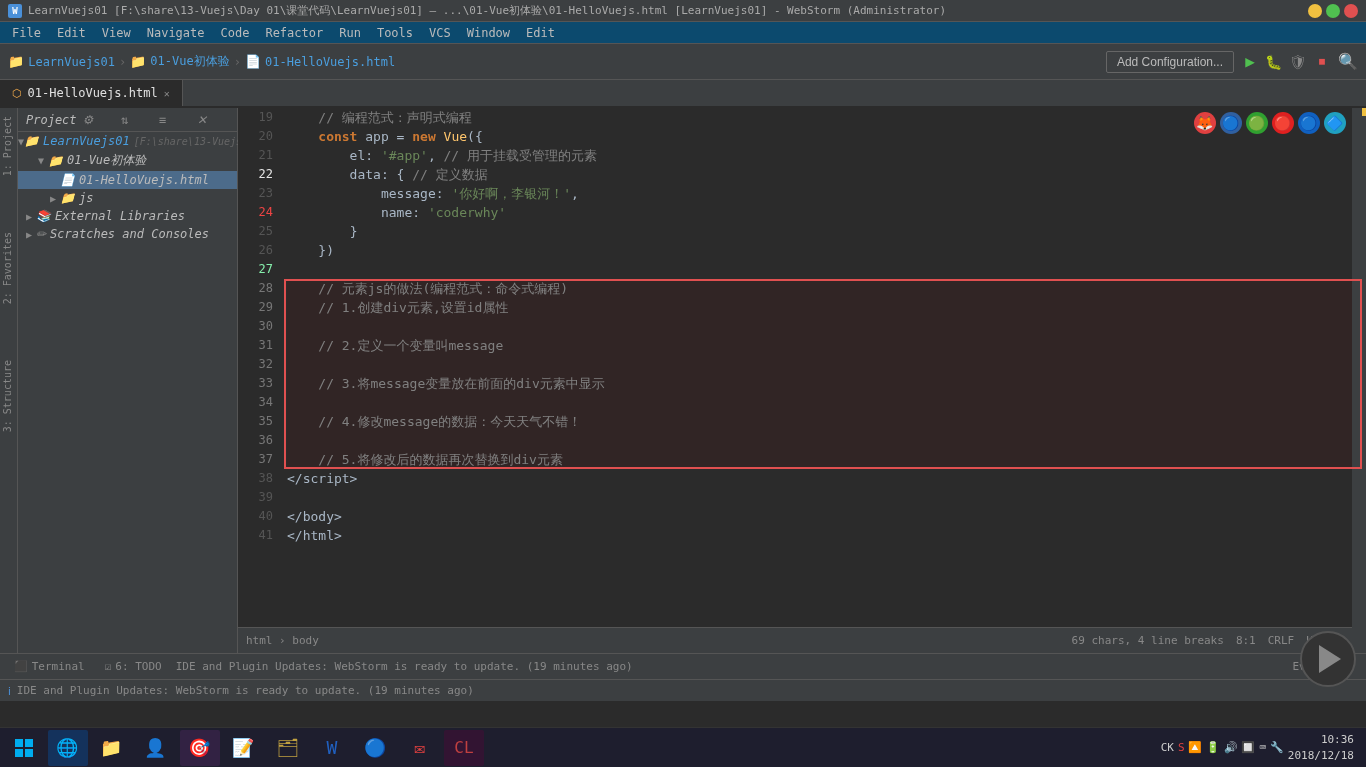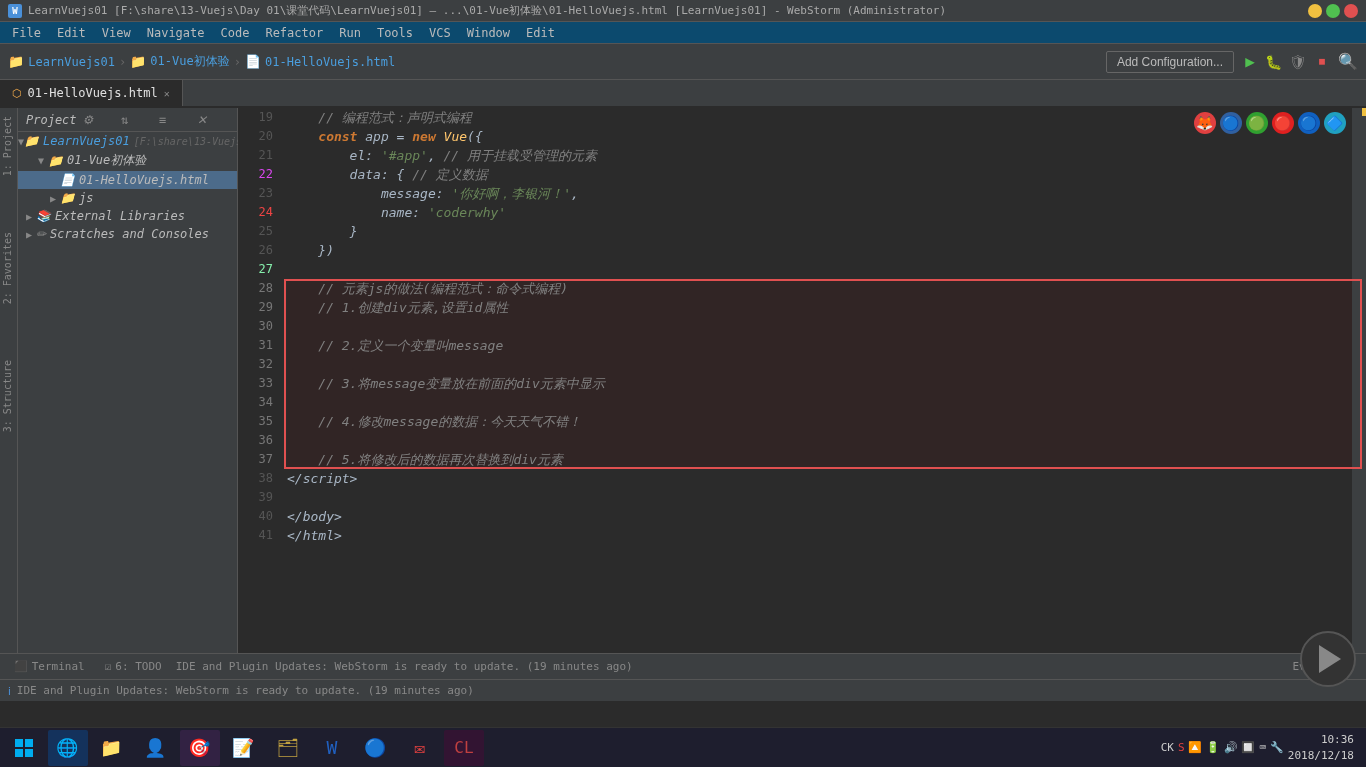--- a/index.html
+++ b/index.html
@@ -210,21 +210,20 @@
     }
     .code-lines {
       flex: 1;
       padding-left: 4px;
       font-size: 13px;
       line-height: 19px;
       color: #a9b7c6;
       white-space: pre;
       overflow-x: auto;
       position: relative;
-      font-style: italic;
     }
 
     
     .kw { color: #cc7832; font-weight: bold; }
     .fn { color: #ffc66d; }
     .str { color: #6a8759; }
     .cm { color: #808080; }
     .plain { color: #a9b7c6; }
     .brace { color: #a9b7c6; }
 
@@ -500,21 +499,21 @@
 
     <div class="right-gutter" style="position:absolute;right:0;top:0;bottom:0;width:14px;background:#3c3f41;z-index:5;">
       <div class="gutter-yellow" style="position:absolute;top:0;right:0;width:4px;height:8px;background:#f0c040;"></div>
     </div>
 
     <div class="code-container">
       <div class="line-numbers" id="lineNums">
           <div style="line-height:19px;color:#555">19</div>
           <div style="line-height:19px;color:#555">20</div>
           <div style="line-height:19px;color:#555">21</div>
-          <div style="line-height:19px;color:#d946ef">22</div>
+          <div style="line-height:19px;color:#e5e5e5">22</div>
           <div style="line-height:19px;color:#555">23</div>
           <div style="line-height:19px;color:#ef4444">24</div>
           <div style="line-height:19px;color:#555">25</div>
           <div style="line-height:19px;color:#555">26</div>
           <div style="line-height:19px;color:#86efac">27</div>
           <div style="line-height:19px;color:#777">28</div>
           <div style="line-height:19px;color:#777">29</div>
           <div style="line-height:19px;color:#777">30</div>
           <div style="line-height:19px;color:#777">31</div>
           <div style="line-height:19px;color:#777">32</div>
@@ -526,20 +525,30 @@
           <div style="line-height:19px;color:#555">38</div>
           <div style="line-height:19px;color:#555">39</div>
           <div style="line-height:19px;color:#555">40</div>
           <div style="line-height:19px;color:#555">41</div>
         </div>
       <div class="code-lines" id="codeLines"><div style="line-height:19px;">    <span class="cm">// 编程范式：声明式编程</span></div><div style="line-height:19px;">    <span class="kw">const</span> <span class="plain">app</span> = <span class="kw">new</span> <span class="fn">Vue</span><span class="brace">(</span><span class="brace">{</span></div><div style="line-height:19px;">        el: <span class="str">'#app'</span>, <span class="cm">// 用于挂载受管理的元素</span></div><div style="line-height:19px;">        data: <span class="brace">{</span> <span class="cm">// 定义数据</span></div><div style="line-height:19px;">            message: <span class="str">'你好啊，李银河！'</span>,</div><div style="line-height:19px;">            name: <span class="str">'coderwhy'</span></div><div style="line-height:19px;">        <span class="brace">}</span></div><div style="line-height:19px;">    <span class="brace">})</span></div><div style="line-height:19px;">&nbsp;</div><div style="line-height:19px;background: rgba(60,30,30,0.4);">    <span class="cm">// 元素js的做法(编程范式：命令式编程)</span></div><div style="line-height:19px;background: rgba(60,30,30,0.4);">    <span class="cm">// 1.创建div元素,设置id属性</span></div><div style="line-height:19px;background: rgba(60,30,30,0.4);">&nbsp;</div><div style="line-height:19px;background: rgba(60,30,30,0.4);">    <span class="cm">// 2.定义一个变量叫message</span></div><div style="line-height:19px;background: rgba(60,30,30,0.4);">&nbsp;</div><div style="line-height:19px;background: rgba(60,30,30,0.4);">    <span class="cm">// 3.将message变量放在前面的div元素中显示</span></div><div style="line-height:19px;background: rgba(60,30,30,0.4);">&nbsp;</div><div style="line-height:19px;background: rgba(60,30,30,0.4);">    <span class="cm">// 4.修改message的数据：今天天气不错！</span></div><div style="line-height:19px;background: rgba(60,30,30,0.4);">&nbsp;</div><div style="line-height:19px;background: rgba(60,30,30,0.4);">    <span class="cm">// 5.将修改后的数据再次替换到div元素</span></div><div style="line-height:19px;"><span class="plain">&lt;/script&gt;</span></div><div style="line-height:19px;">&nbsp;</div><div style="line-height:19px;"><span class="plain">&lt;/body&gt;</span></div><div style="line-height:19px;"><span class="plain">&lt;/html&gt;</span></div></div>
 
       <div class="highlight-box" style="top: 171px; height: 190px;"></div>
     </div>
 
+    <div class="status-bar">
+      <span class="breadcrumb-path">html › body</span>
+      <div class="status-right">
+        <span>69 chars, 4 line breaks</span>
+        <span>8:1</span>
+        <span>CRLF</span>
+        <span>UTF-8</span>
+        <span>4</span>
+      </div>
+    </div>
   </div>
 </div>
 
 <div class="bottom-bar">
   <div class="bottom-tab">
     <span>⬛</span>
     <span>Terminal</span>
   </div>
   <div class="bottom-tab">
     <span>☑</span>

